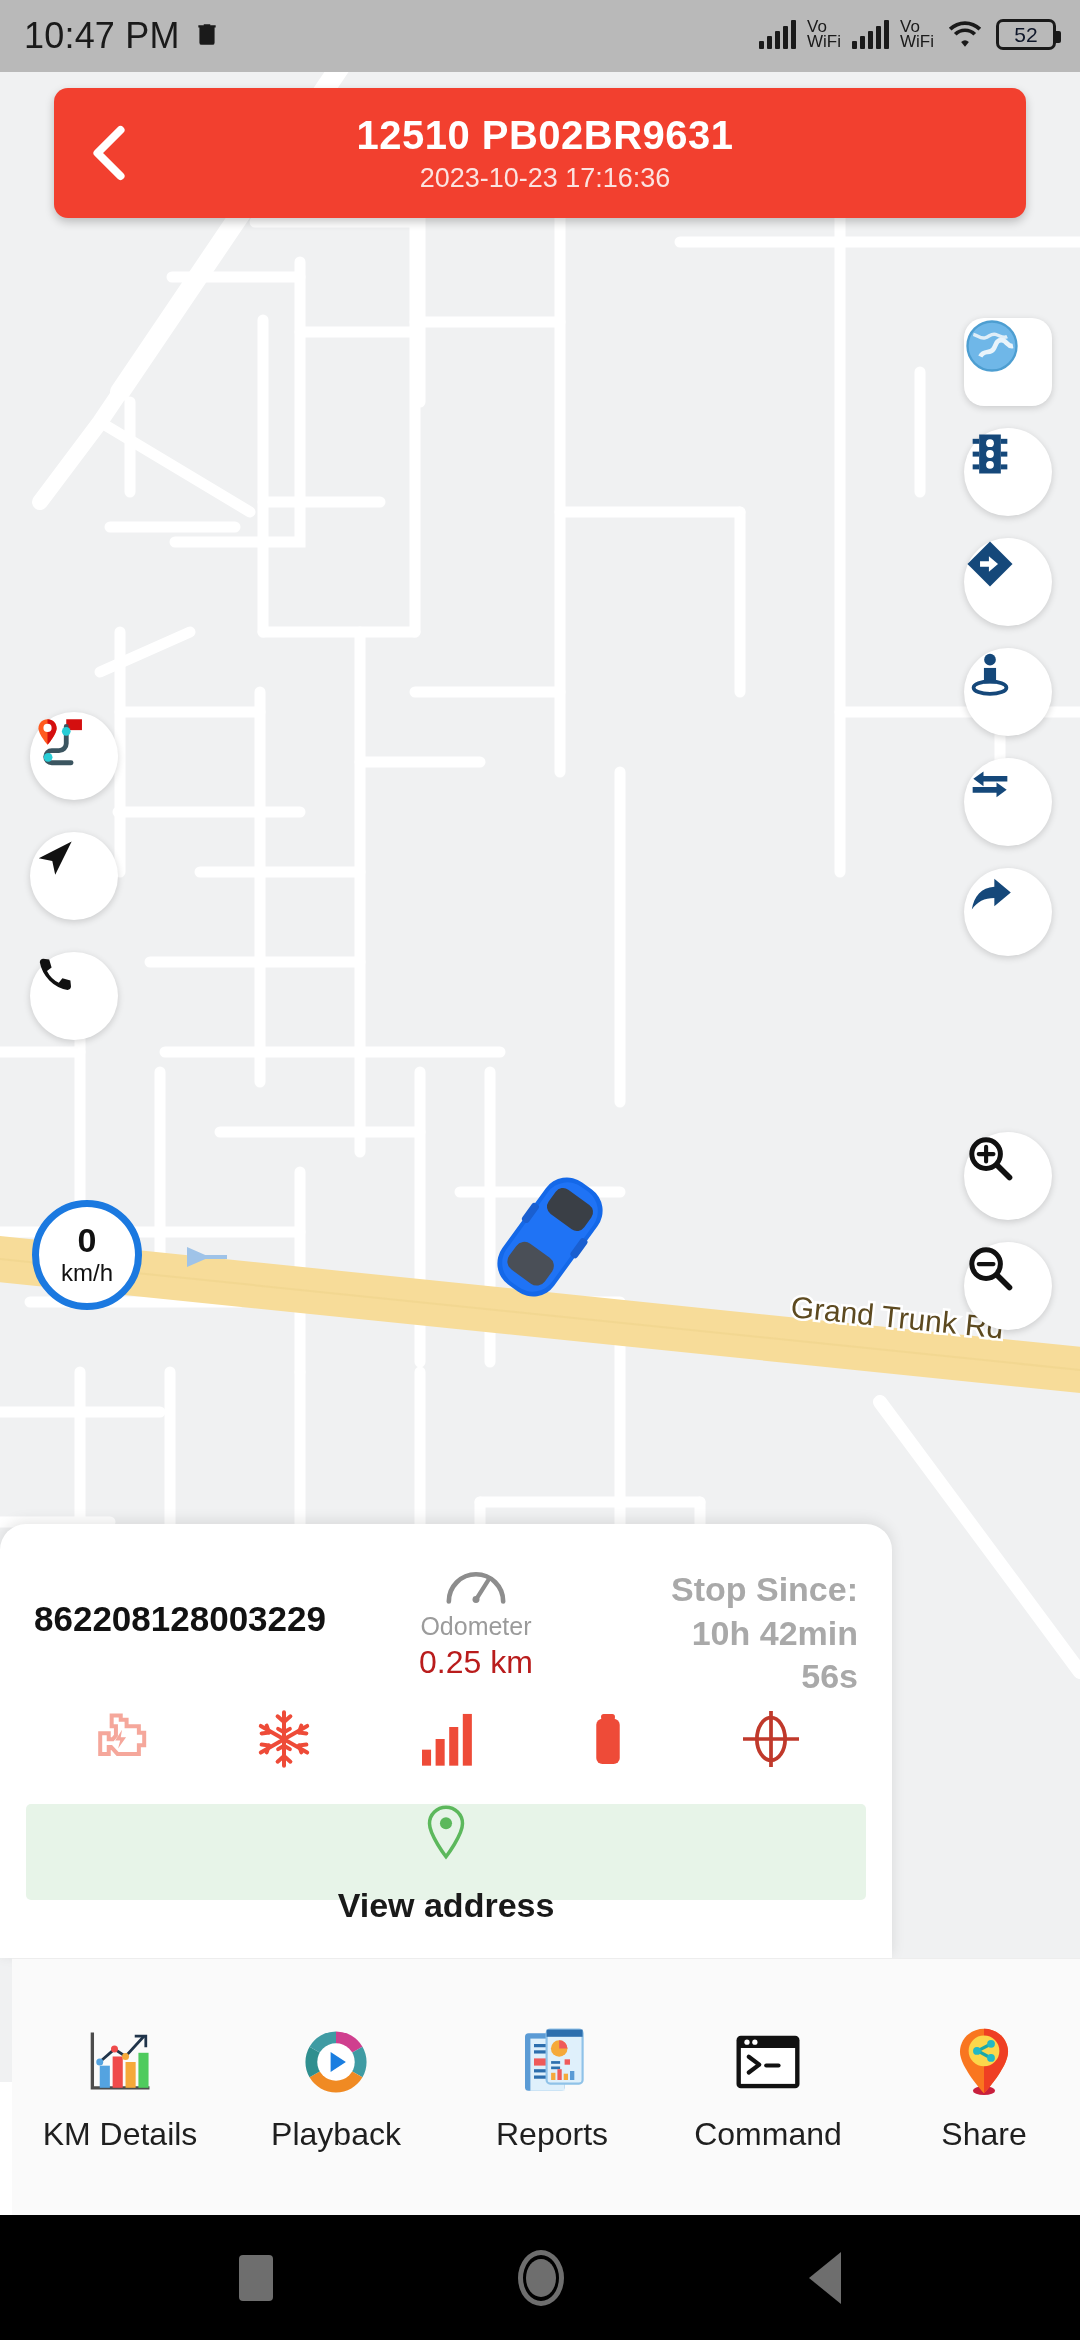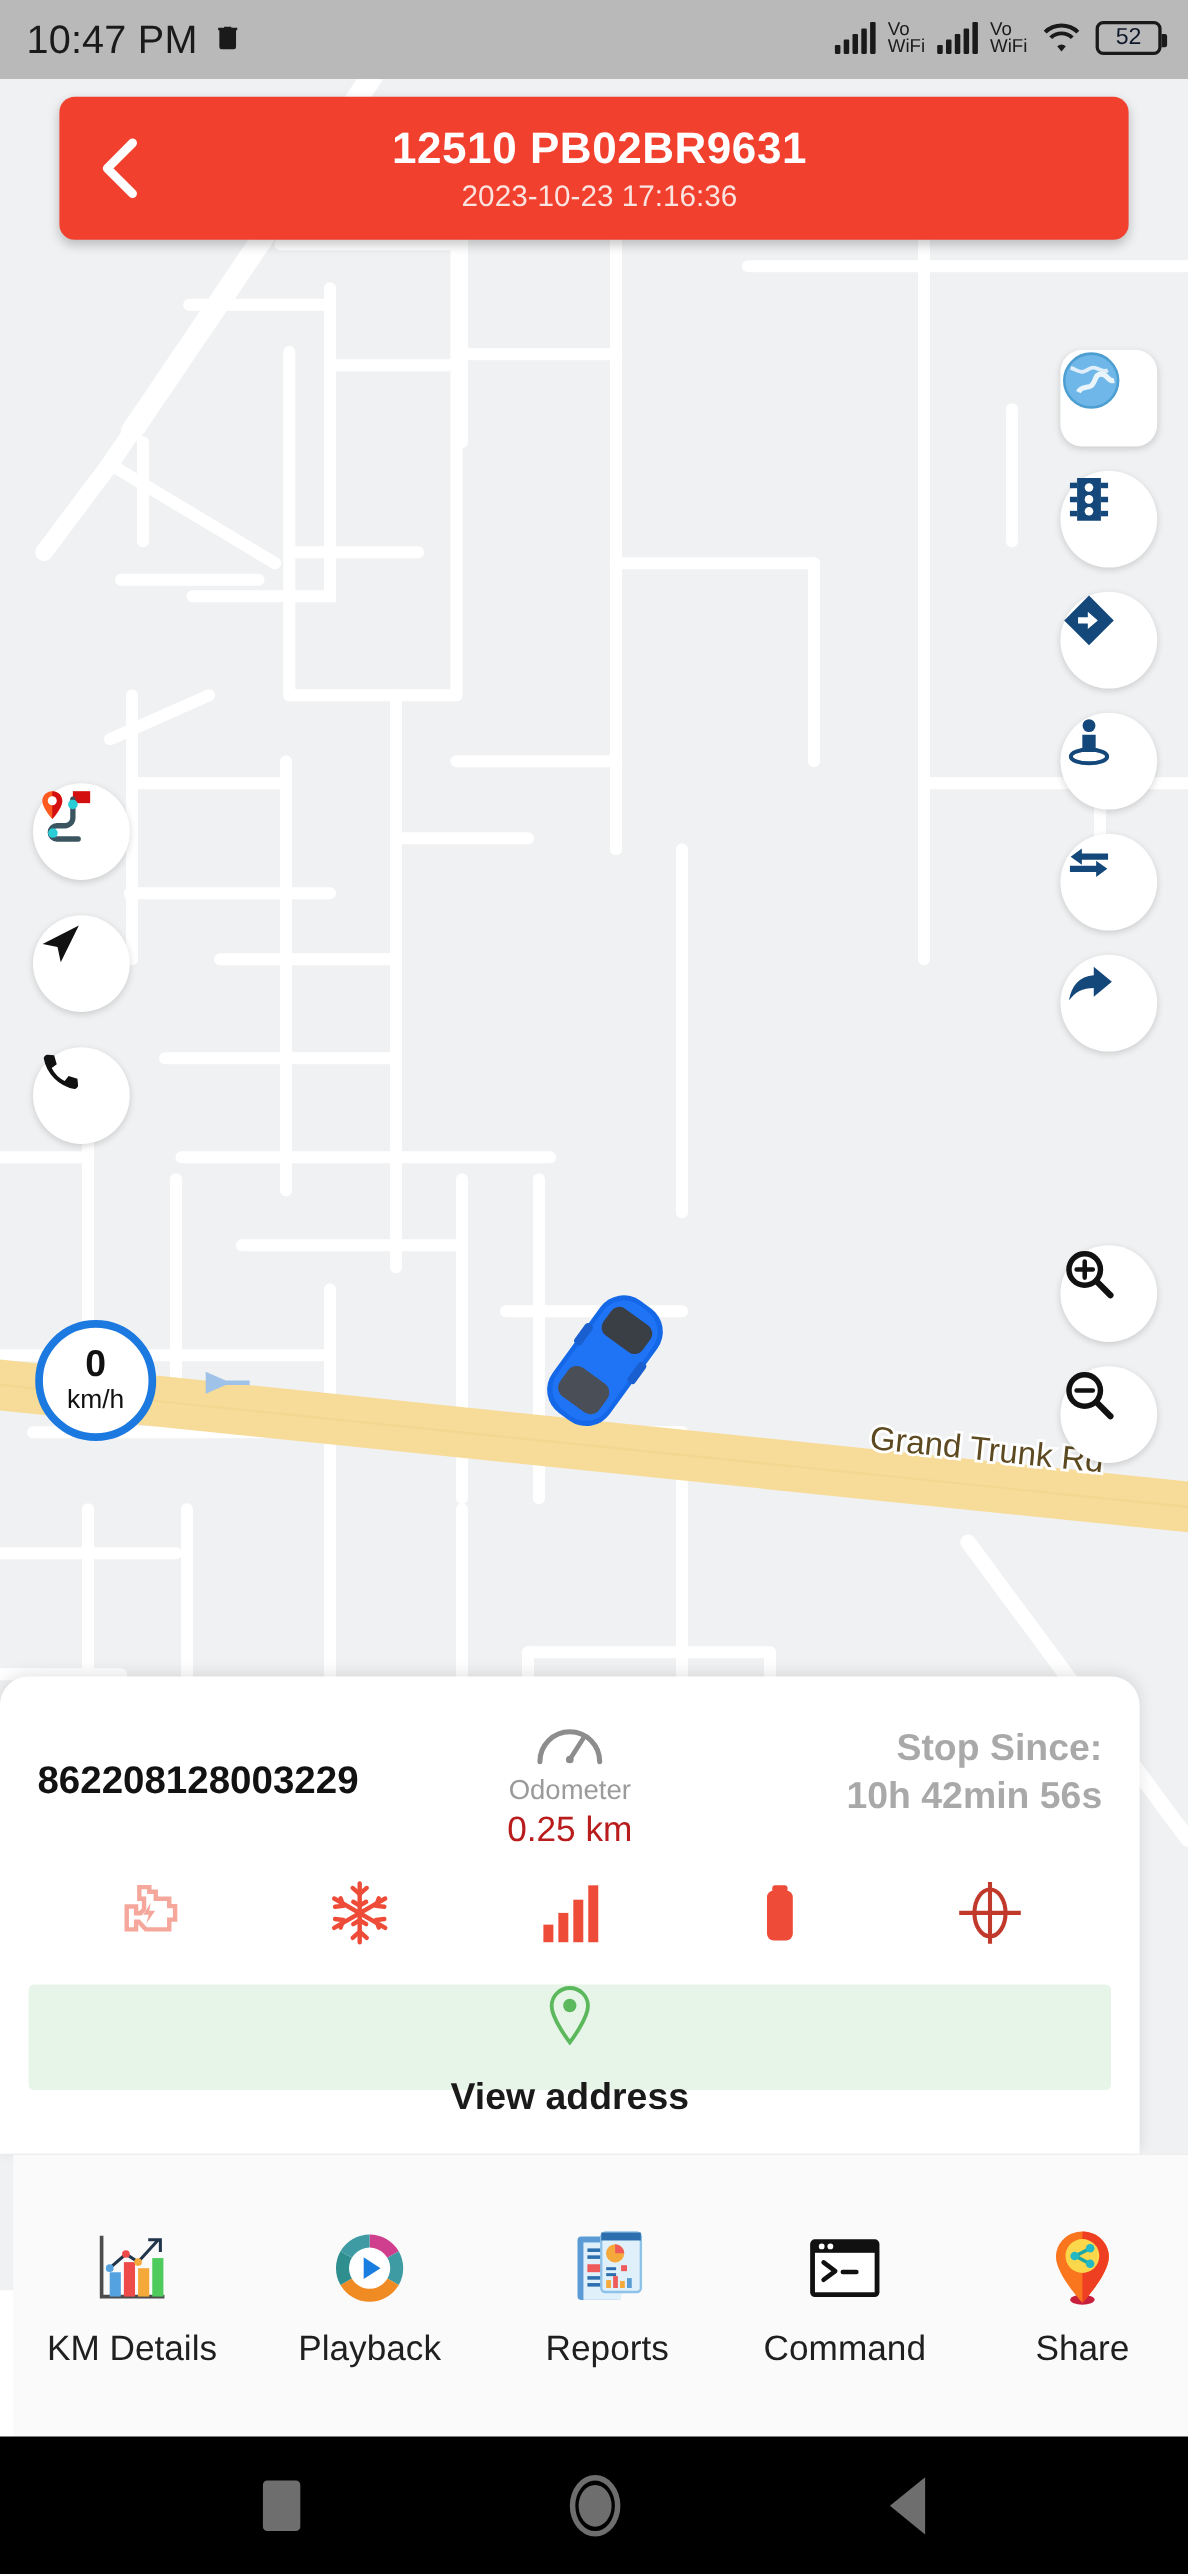--- a/index.html
+++ b/index.html
@@ -87,21 +87,21 @@
     width: 110px; height: 110px; border-radius: 50%;
     background: #ffffff; border: 7px solid #1b79e0;
     display: flex; flex-direction: column; align-items: center;
     justify-content: center; z-index: 22;
   }
   .speed-val { font-size: 34px; font-weight: bold; color: #111; line-height: 1; }
   .speed-unit { font-size: 24px; color: #111; margin-top: 2px; }
 
   
   .panel {
-    position: absolute; left: 0; bottom: 382px; width: 1036px; height: 434px;
+    position: absolute; left: 0; bottom: 382px; width: 892px; height: 434px;
     background: #ffffff; border-radius: 26px 26px 0 0;
     box-shadow: 0 -3px 14px rgba(0,0,0,.10); z-index: 40;
     padding: 30px 0 0 0;
   }
   .info-row {
     display: flex; align-items: flex-start; height: 130px; padding: 0 34px;
   }
   .imei {
     flex: 1; font-size: 35px; font-weight: bold; color: #121212;
     display: flex; align-items: center; height: 130px;

